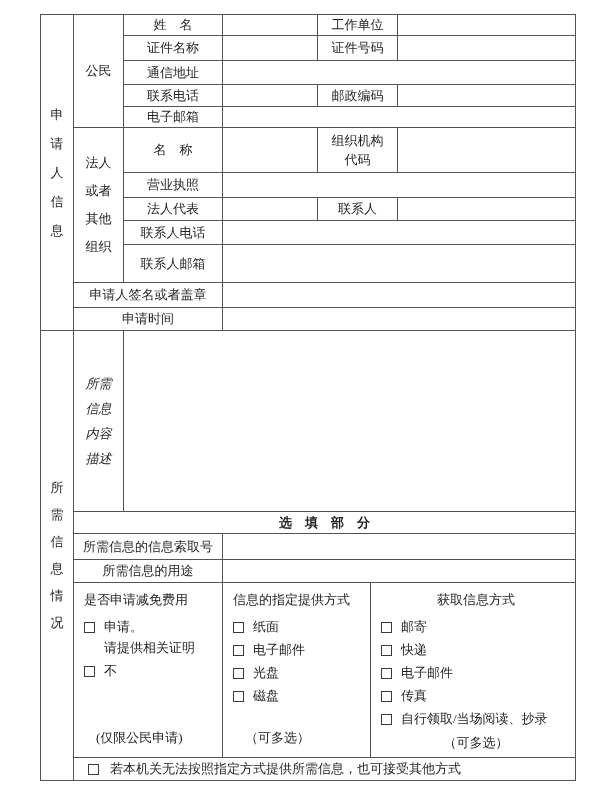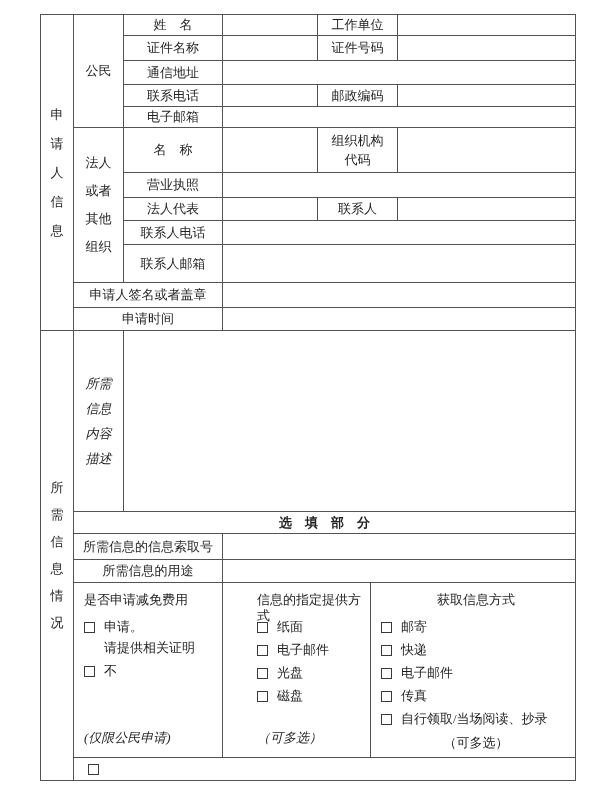--- a/index.html
+++ b/index.html
@@ -41,21 +41,21 @@
   
   .twoline{line-height:19px;text-align:center;}
   
   .opt-header{font-weight:bold;text-align:center;font-size:13px;}
   
   .cbx-col{position:relative;height:173px;padding:9px 4px 0 10px;}
   .cb-title{height:18px;line-height:16px;margin-bottom:9px;}
   .cb-opt{display:flex;align-items:center;height:16px;margin-bottom:7px;}
   .box{flex:0 0 auto;width:11px;height:11px;border:1px solid #3a3a3a;background:#fff;margin-right:9px;}
   .cb-sub{margin:-2px 0 7px 20px;height:16px;line-height:16px;}
-  .cb-note-abs{position:absolute;left:10px;bottom:9px;font-style:italic;}
+  .cb-note-abs{position:absolute;left:22px;bottom:9px;}
   .cb-note-flow{margin-top:5px;}
   
   .footer-row{display:flex;align-items:center;padding-left:14px;}
   .footer-row .box{margin-right:11px;}
   
   td.fill{background:var(--bg);}
 </style>
 </head>
 <body>
 
@@ -195,21 +195,21 @@
             <span>申请。</span>
           </div>
           <div class="cb-sub">请提供相关证明</div>
           <div class="cb-opt">
             <span class="box"></span>
             <span>不</span>
           </div>
           <div class="cb-note-abs">(仅限公民申请)</div>
         </div>
       </td>
-      <td colspan="2" style="vertical-align:top;padding-left:24px;">
+      <td colspan="2" style="vertical-align:top;">
         <div class="cbx-col">
           <div class="cb-title">信息的指定提供方式</div>
           <div class="cb-opt">
             <span class="box"></span>
             <span>纸面</span>
           </div>
           <div class="cb-opt">
             <span class="box"></span>
             <span>电子邮件</span>
           </div>
@@ -248,18 +248,19 @@
             <span>自行领取/当场阅读、抄录</span>
           </div>
           <div class="cb-note-flow">（可多选）</div>
         </div>
       </td>
     </tr>
     <tr class="h23">
       <td colspan="6">
         <div class="footer-row">
           <span class="box"></span>
+          <span>若本机关无法按照指定方式提供所需信息，也可接受其他方式</span>
         </div>
       </td>
     </tr>
   </tbody>
 </table>
 </div>
 
 </body></html>

